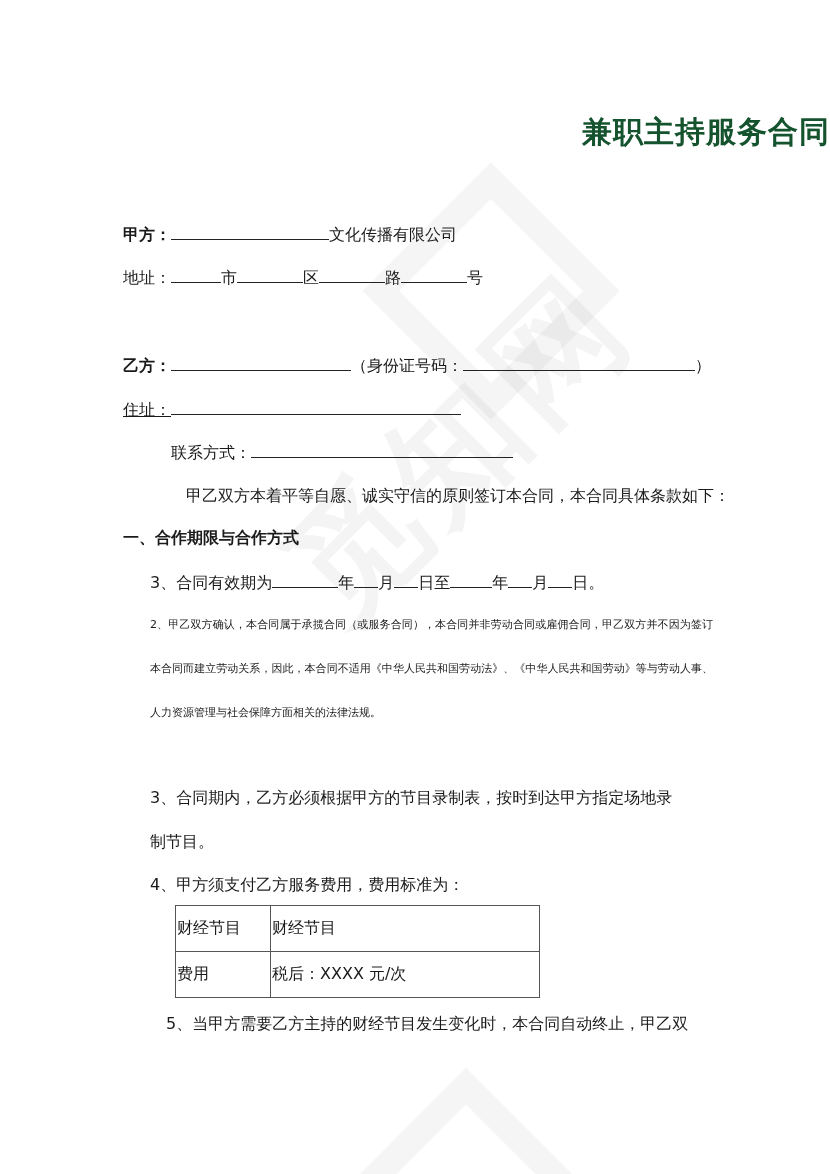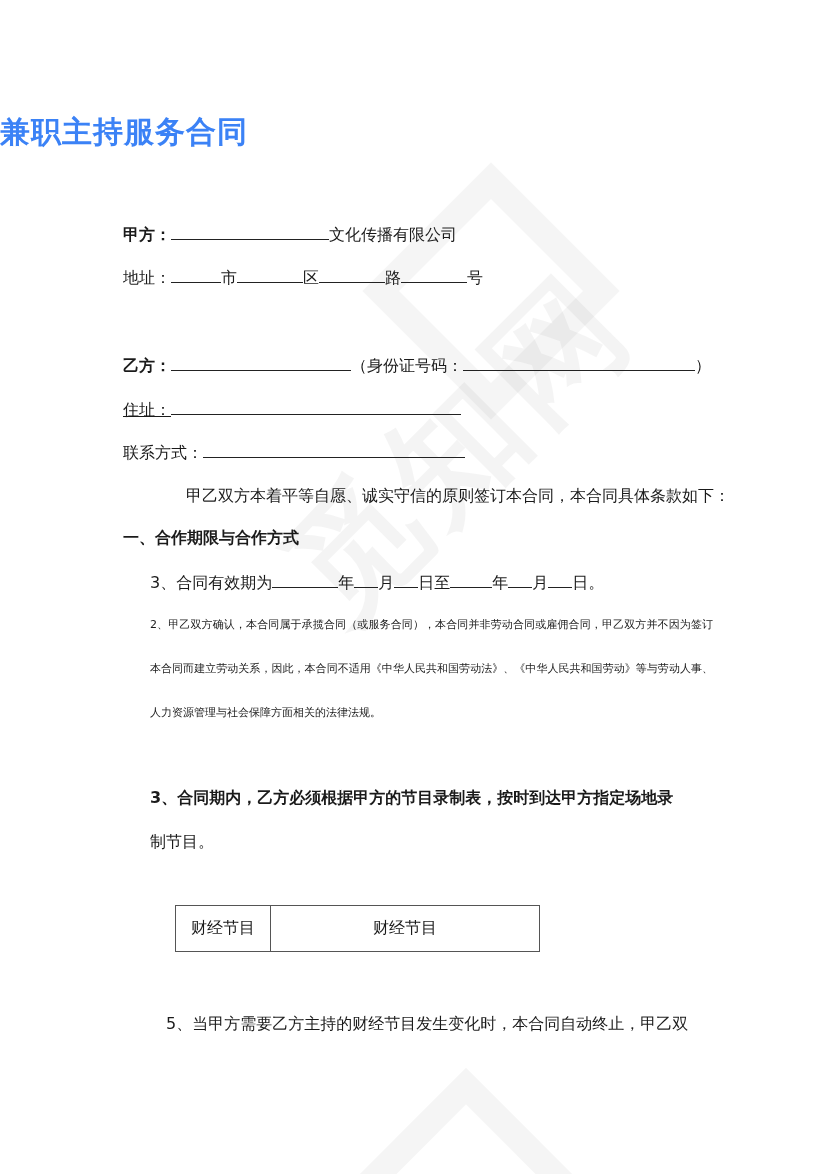--- a/index.html
+++ b/index.html
@@ -5,30 +5,30 @@
     html, body { margin: 0; padding: 0; background: #ffffff; }
     body { width: 830px; height: 1174px; position: relative; overflow: hidden;
       font-family: "DejaVu Sans", "Liberation Sans", sans-serif; color: #1a1a1a; }
     .page { position: absolute; left: 0; top: 0; width: 830px; height: 1174px; background: #fff; }
     .watermark { position: absolute; pointer-events: none; color: rgba(0,0,0,0.045);
       font-weight: bold; font-family: "DejaVu Sans", sans-serif; }
     .wm1 { left: 250px; top: 360px; font-size: 130px; transform: rotate(-45deg); letter-spacing: 10px; white-space: nowrap; }
     .wm-frame { position: absolute; border: 26px solid rgba(0,0,0,0.04); transform: rotate(45deg); }
     .wm-frame1 { left: 400px; top: 200px; width: 130px; height: 130px; }
     .wm-frame2 { left: 340px; top: 1120px; width: 200px; height: 200px; }
-    .title { position: absolute; left: 0; width: 830px; top: 112px; text-align: left;
-      font-family: "DejaVu Serif", "Liberation Serif", serif; font-weight: bold; font-size: 30px; letter-spacing: 1px; color: #3b82f6; }
+    .title { position: absolute; left: 0; width: 830px; top: 112px; text-align: right;
+      font-family: "DejaVu Serif", "Liberation Serif", serif; font-weight: bold; font-size: 30px; letter-spacing: 1px; color: #14532d; }
     .line { position: absolute; left: 123px; font-size: 16px; white-space: nowrap; line-height: 22px; }
     .b { font-weight: bold; font-family: "DejaVu Serif", serif; }
     .blank { display: inline-block; border-bottom: 1px solid #222; height: 17px; vertical-align: baseline; }
     .indent { left: 150px; }
     .para { position: absolute; left: 123px; width: 590px; font-size: 11px; line-height: 44px; text-align: justify; }
     .para .first { padding-left: 27px; }
     table.fee { position: absolute; left: 175px; top: 905px; border-collapse: collapse; font-size: 16px; }
-    table.fee td { border: 1px solid #555; height: 43px; text-align: center; }
+    table.fee td { border: 1px solid #555; height: 43px; text-align: left; }
     table.fee td.c1 { width: 92px; }
     table.fee td.c2 { width: 266px; }
   </style>
 </head>
 <body>
 
 <div class="page">
 
   <div class="wm-frame wm-frame1"></div>
   <div class="watermark wm1">觅知网</div>
@@ -45,44 +45,49 @@
   </div>
 
   <div class="line" style="top:353px;">
     <span class="b">乙方：</span><span class="blank" style="width:180px;"></span><span>（身份证号码：</span><span class="blank" style="width:232px;"></span><span>）</span>
   </div>
 
   <div class="line" style="top:397px;text-decoration:underline;">
     <span>住址：</span><span class="blank" style="width:290px;"></span>
   </div>
 
-  <div class="line" style="top:440px;">
+  <div class="line" style="top:440px;margin-left:48px;">
     <span>联系方式：</span><span class="blank" style="width:262px;"></span>
   </div>
 
   <div class="line indent" style="top:485px;margin-left:36px;">甲乙双方本着平等自愿、诚实守信的原则签订本合同，本合同具体条款如下：</div>
 
   <div class="line b" style="top:527px;">一、合作期限与合作方式</div>
 
   <div class="line indent" style="top:570px;">
     <span>3、合同有效期为</span><span class="blank" style="width:66px;"></span><span>年</span><span class="blank" style="width:24px;"></span><span>月</span><span class="blank" style="width:24px;"></span><span>日至</span><span class="blank" style="width:42px;"></span><span>年</span><span class="blank" style="width:24px;"></span><span>月</span><span class="blank" style="width:24px;"></span><span>日。</span>
   </div>
 
   <div class="para" style="top:603px;">
     <div class="first">2、甲乙双方确认，本合同属于承揽合同（或服务合同），本合同并非劳动合同或雇佣合同，甲乙双方并不因为签订本合同而建立劳动关系，因此，本合同不适用《中华人民共和国劳动法》、《中华人民共和国劳动》等与劳动人事、人力资源管理与社会保障方面相关的法律法规。</div>
   </div>
 
-  <div class="line indent" style="top:787px;font-weight:bold;">3、合同期内，乙方必须根据甲方的节目录制表，按时到达甲方指定场地录</div>
+  <div class="line indent" style="top:787px;">3、合同期内，乙方必须根据甲方的节目录制表，按时到达甲方指定场地录</div>
   <div class="line indent" style="top:831px;text-align:right;">制节目。</div>
 
+  <div class="line indent" style="top:874px;">4、甲方须支付乙方服务费用，费用标准为：</div>
 
   <table class="fee">
     <tbody>
         <tr>
       <td class="c1">财经节目</td>
       <td class="c2">财经节目</td>
+    </tr>
+    <tr>
+      <td class="c1">费用</td>
+      <td class="c2">税后：XXXX 元/次</td>
     </tr>
   </tbody>
     </table>
 
   <div class="line indent" style="top:1013px;margin-left:16px;">5、当甲方需要乙方主持的财经节目发生变化时，本合同自动终止，甲乙双</div>
 
 </div>
 
 </body></html>

